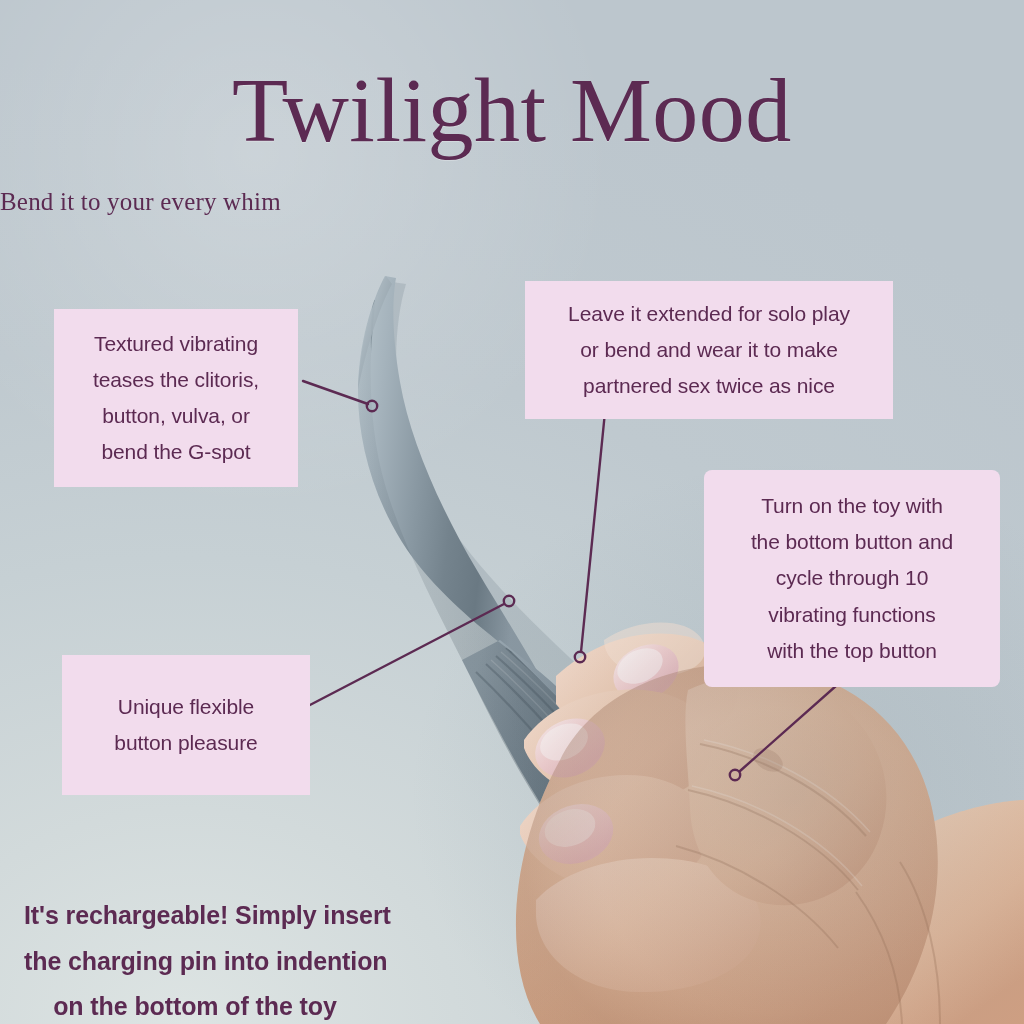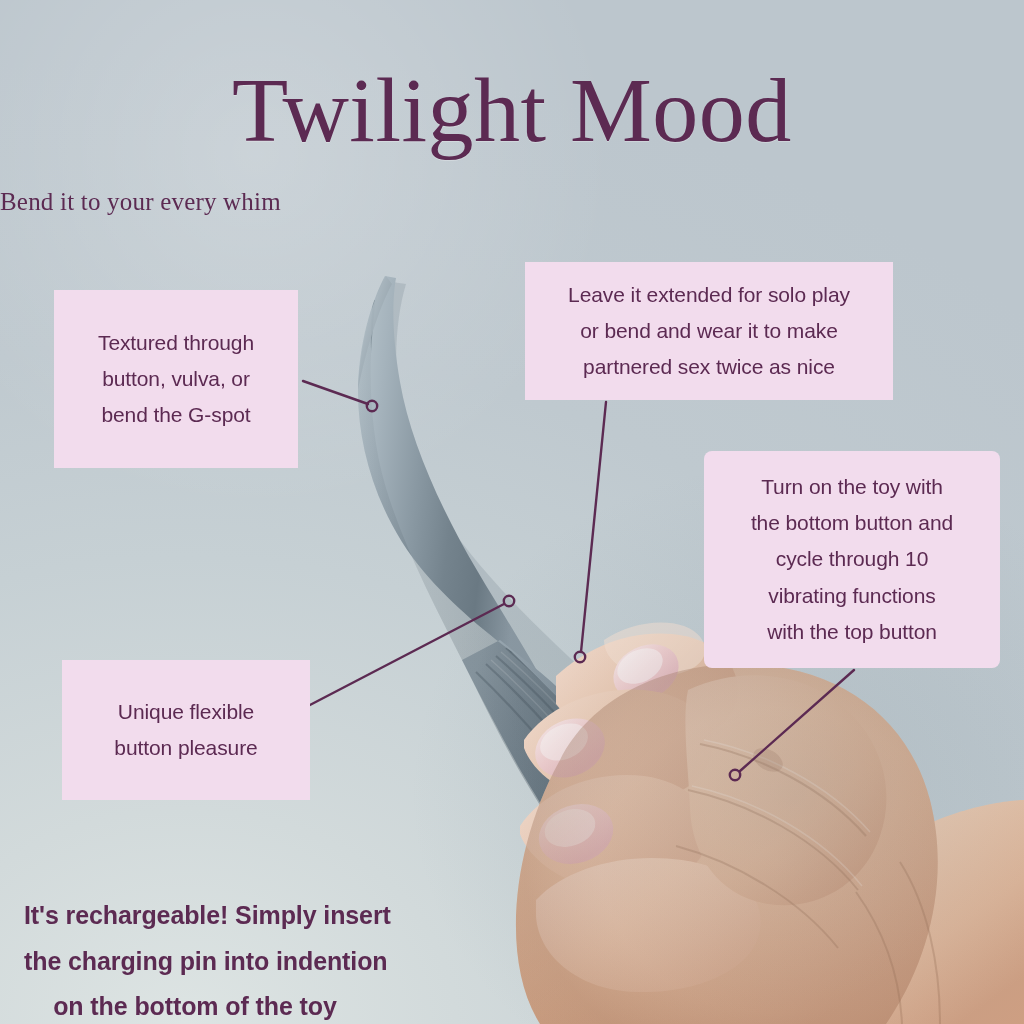--- a/index.html
+++ b/index.html
@@ -75,27 +75,28 @@
     font-family:"Liberation Sans", sans-serif;
     display:flex;
     flex-direction:column;
     align-items:center;
     justify-content:center;
     text-align:center;
     font-size:21px;
     line-height:1.72;
     padding:10px 14px;
     letter-spacing:-.1px;
+    margin-top:19px;
   }
   .callout .ln { display:block; white-space:nowrap; }
 
   #callout-1 { left:54px;  top:290px; width:244px; height:178px; }
   #callout-2 { left:525px; top:262px; width:368px; height:138px; }
   #callout-3 { left:704px; top:451px; width:296px; height:217px;border-radius:8px; }
-  #callout-4 { left:62px;  top:660px; width:248px; height:140px; }
+  #callout-4 { left:62px;  top:636px; width:248px; height:140px; }
 
   .plain-note {
     position:absolute;
     left:24px; top:893px; width:342px;
     color:#5c2a52;
     font-family:"Liberation Sans", sans-serif;
     font-size:25px;
     line-height:1.82;
     text-align:center;
     letter-spacing:-.1px;
@@ -325,21 +326,22 @@
 
       <line x1="308" y1="706" x2="504" y2="604"></line>
       <circle cx="509" cy="601" r="5.2" fill="none"></circle>
     </g>
   </svg>
 
   <div class="title">Twilight Mood</div>
   <div class="subtitle">Bend it to your every whim</div>
 
   <div class="callout" id="callout-1">
-    <span class="ln">Textured through</span>
+    <span class="ln">Textured vibrating</span>
+    <span class="ln">teases the clitoris,</span>
     <span class="ln">button, vulva, or</span>
     <span class="ln">bend the G-spot</span>
   </div>
 
   <div class="callout" id="callout-2">
     <span class="ln">Leave it extended for solo play</span>
     <span class="ln">or bend and wear it to make</span>
     <span class="ln">partnered sex twice as nice</span>
   </div>
 

